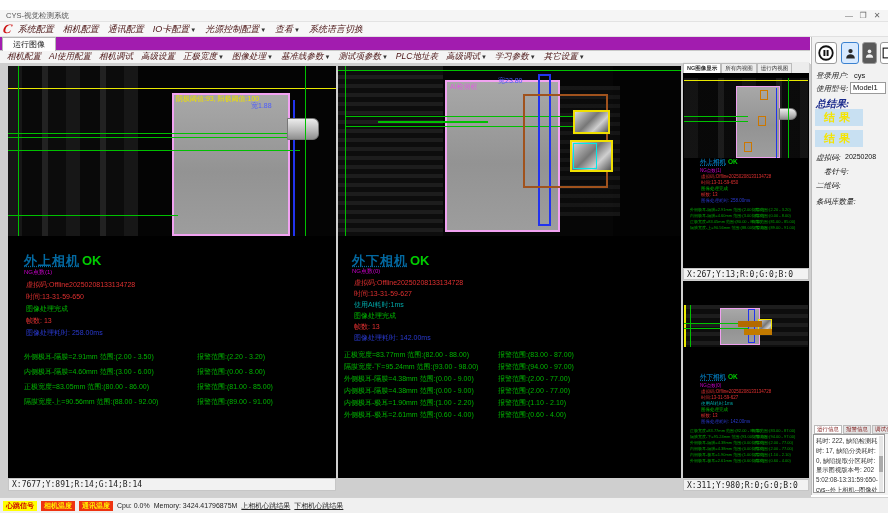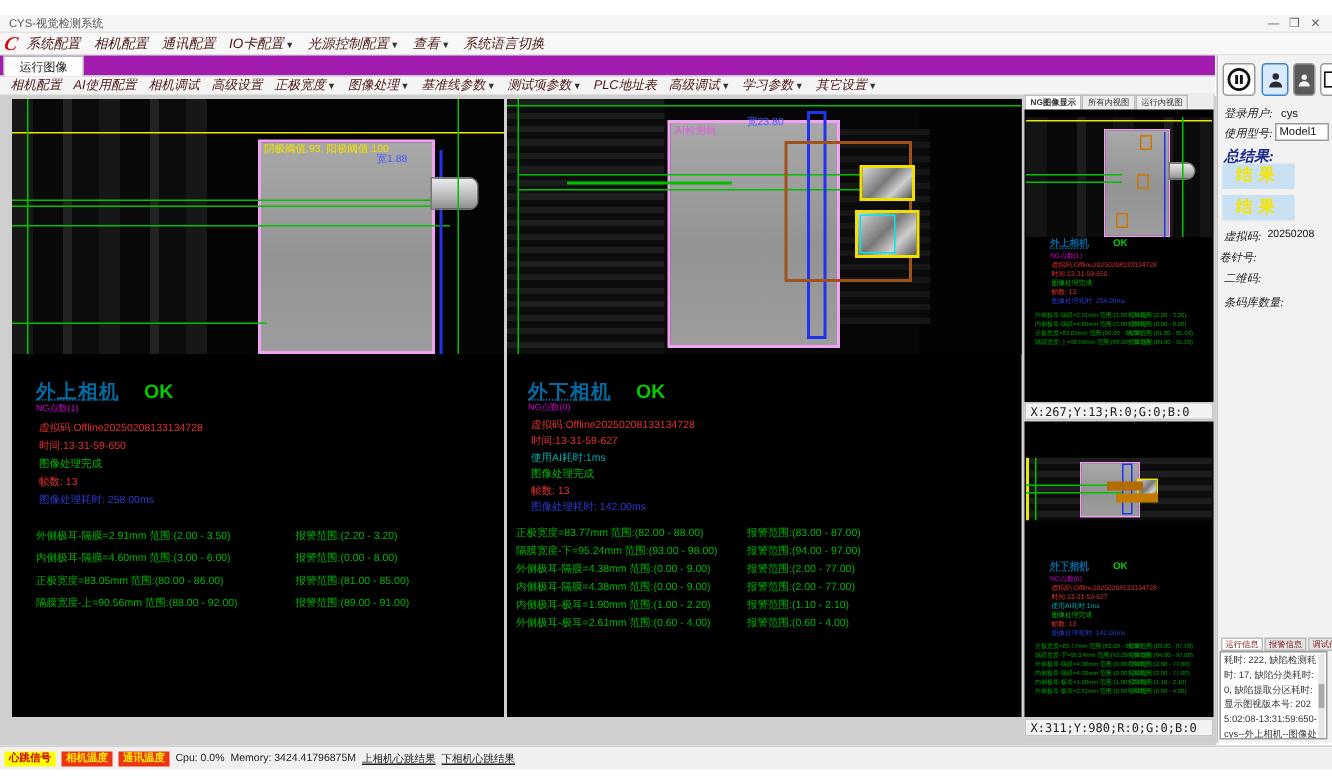--- a/index.html
+++ b/index.html
@@ -24,21 +24,21 @@
   
   .hline,.vline{position:absolute}
   .hline{height:1px}.vline{width:1px}
   .g{background:#00c000}.y{background:#e8e800}.b{background:#2233ee}
   .bluebox{position:absolute;border:2px solid #2233ee}
   .brownbox{position:absolute;border:2px solid #a0521d}
   .yellowbox{position:absolute;border:2px solid #f0e000}
   .cyanbox{position:absolute;border:1px solid #00e8e8}
   
   .cam-title{font-weight:bold;font-size:13px;color:#0369a1;text-decoration:underline dotted;letter-spacing:1px}
-  .cam-ok{font-weight:bold;font-size:13px;color:#00cc00;margin-left:16px}
+  .cam-ok{font-weight:bold;font-size:13px;color:#00cc00;margin-left:2px}
   .tl{position:absolute;white-space:nowrap;font-size:7px}
   .c-red{color:#e03030}.c-grn{color:#00bb00}.c-mag{color:#cc00cc;font-size:6px}.c-cyn{color:#00a8a8}.c-dbl{color:#2a3ad0}
   .meas{position:absolute;display:flex;font-size:7px;color:#00b400;white-space:nowrap}
   .meas .t{width:173px}
   .meas2 .t{width:154px}
   .meas.sm{font-size:4px;color:#00a000}
   .meas.sm .t{width:62px}
   .tl.sm{font-size:4.5px}
   .cam-title.sm{font-size:6.5px;letter-spacing:0}
   .cam-ok.sm{font-size:6.5px}
@@ -161,20 +161,21 @@
       </div>
     <div class="meas" style="left:16px;top:316px">
         <span class="t">正极宽度=83.05mm 范围:(80.00 - 86.00)</span>
         <span>报警范围:(81.00 - 85.00)</span>
       </div>
     <div class="meas" style="left:16px;top:331px">
         <span class="t">隔膜宽度-上=90.56mm 范围:(88.00 - 92.00)</span>
         <span>报警范围:(89.00 - 91.00)</span>
       </div>
   </div>
+  <div class="abs coordbar" style="left:8px;top:478px;width:328px;height:13px">X:7677;Y:891;R:14;G:14;B:14</div>
 
   <div class="abs blackpanel" style="left:338px;top:66px;width:343px;height:412px">
     <div class="imgarea" style="left:0;top:0;width:343px;height:170px">
       <div class="machH" style="left:0;top:0;width:105px;height:170px"></div>
       <div class="abs" style="left:275px;top:0;width:68px;height:170px;background:#030303"></div>
       <div class="machH" style="left:222px;top:20px;width:60px;height:130px;opacity:.7"></div>
       <div class="hline g" style="left:0;top:4px;width:343px"></div>
       <div class="vline g" style="left:7px;top:0;height:170px"></div>
       <div class="prod" style="left:107px;top:14px;width:115px;height:152px;border:2px solid #f2a2f2"></div>
       <div class="mlabel" style="left:112px;top:16px">AI检测框</div>
@@ -353,21 +354,21 @@
 
     <div class="clabel" style="left:4px;top:34px">登录用户:</div>
     <div class="cval" style="left:42px;top:34px">cys</div>
     <div class="clabel" style="left:4px;top:47px">使用型号:</div>
     <div class="cinput" style="left:38px;top:45px;width:36px;height:12px">Model1</div>
     <div class="totlabel" style="left:4px;top:60px">总结果:</div>
     <div class="resultbox" style="left:3px;top:72px">结果</div>
     <div class="resultbox" style="left:3px;top:93px">结果</div>
     <div class="clabel" style="left:4px;top:116px">虚拟码:</div>
     <div class="cval" style="left:33px;top:116px;font-size:7px">20250208</div>
-    <div class="clabel" style="left:1px;top:130px">卷针号:</div>
+    <div class="clabel" style="left:12px;top:130px">卷针号:</div>
     <div class="clabel" style="left:4px;top:144px">二维码:</div>
     <div class="clabel" style="left:4px;top:160px">条码库数量:</div>
 
     <div class="abs" style="left:2px;top:388px;display:flex;gap:1px">
       <span class="infotab sel">运行信息</span>
       <span class="infotab">报警信息</span>
       <span class="infotab">调试信息</span>
     </div>
   </div>
   <div class="infobox">

